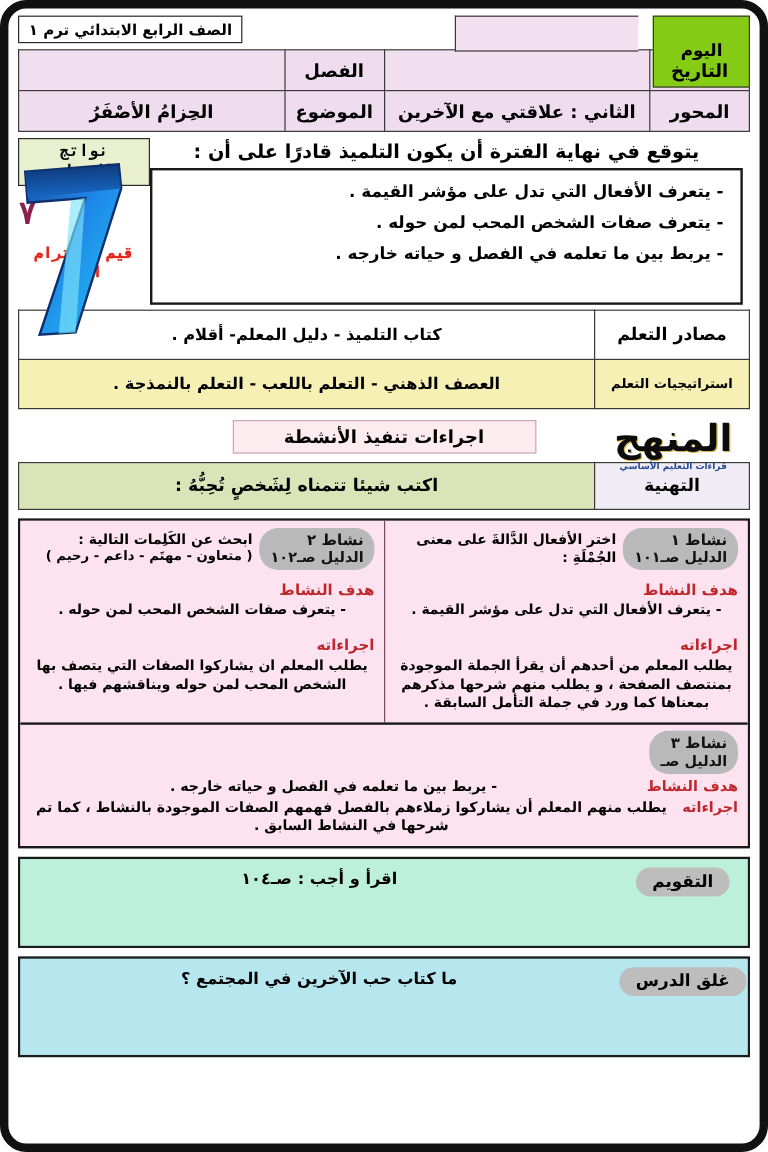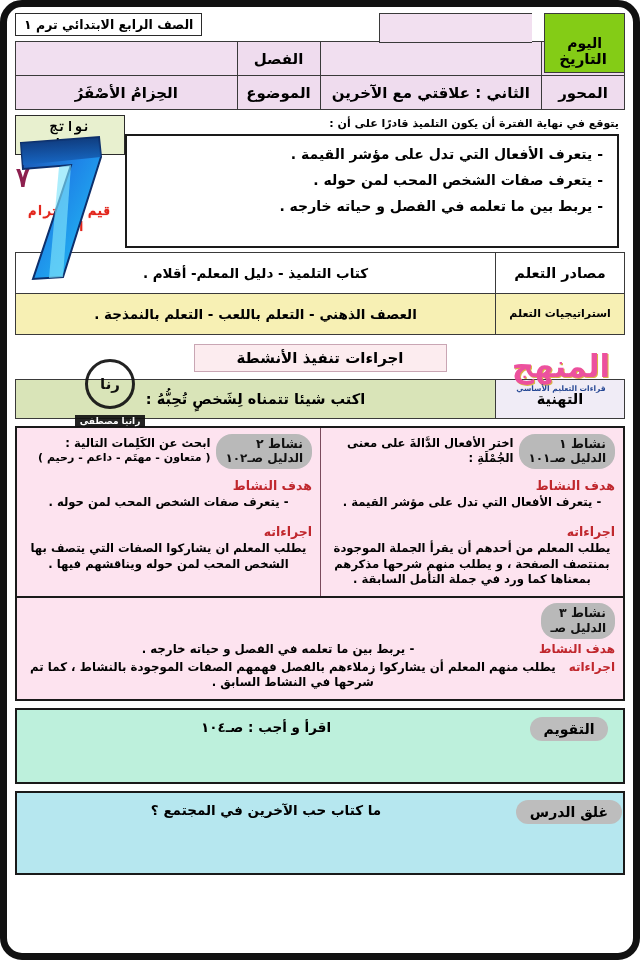--- a/index.html
+++ b/index.html
@@ -42,21 +42,21 @@
   .sec-outcomes{display:flex;margin-top:5px;align-items:flex-start;}
   .out-right{width:110px;display:flex;flex-direction:column;align-items:flex-end;flex:0 0 110px;font-family:Liberation Mono, monospace;}
   .out-chip{
     border:1.8px solid #2b2b2b;background:#e8f0cf;font-size:13.5px;font-weight:bold;
     padding:2px 6px;width:100%;box-sizing:border-box;text-align:center;
   }
   .out-num{font-size:26px;color:#8d1f4e;font-weight:bold;margin:12px 0 10px;line-height:1;}
   .out-value{color:#e2241a;font-size:12.5px;font-weight:bold;text-align:center;
              text-shadow:0 0 1px #e2241a;}
   .out-left{flex:1;padding-right:6px;}
-  .out-intro{font-size:11px;font-weight:bold;margin:2px 0 4px;}
+  .out-intro{font-size:16px;font-weight:bold;text-align:center;margin:2px 0 4px;}
   .out-box{border:2.4px solid #1a1a1a;background:#fff;padding:6px 14px 8px;min-height:96px;}
   .out-box div{font-size:14px;font-weight:bold;text-align:right;line-height:1.85;}
 
   
   .seven{
     position:absolute;left:8px;top:128px;width:92px;height:150px;
     pointer-events:none;
   }
 
   
@@ -119,21 +119,21 @@
 
   
   .stamp{position:absolute;left:55px;top:352px;width:96px;text-align:center;opacity:.92;}
   .stamp .circ{
     width:44px;height:44px;border-radius:50%;border:3px solid #111;margin:0 auto;
     display:flex;align-items:center;justify-content:center;font-size:15px;font-weight:bold;
   }
   .stamp .nm{background:#111;color:#fff;font-size:9px;font-weight:bold;margin-top:3px;
              padding:1px 5px;display:inline-block;letter-spacing:.5px;}
   .logo{position:absolute;right:8px;top:344px;width:128px;text-align:center;opacity:.95;}
-  .logo .big{font-size:31px;font-weight:bold;color:#ec4899;line-height:1;
+  .logo .big{font-size:31px;font-weight:bold;color:#000000;line-height:1;
              text-shadow:1px 1px 0 #d8b23a;}
   .logo .sm{font-size:7.5px;font-weight:bold;color:#1b3f8f;margin-top:2px;}
 </style>
 </head>
 <body>
 
 <div class="page">
 
   <div class="hdr-top">
     <div class="day-lbl">اليوم</div>
@@ -197,24 +197,20 @@
       <td class="lbl">مصادر التعلم</td>
       <td class="val">كتاب التلميذ - دليل المعلم- أقلام .</td>
     </tr>
     <tr class="strat">
       <td class="lbl">استراتيجيات التعلم</td>
       <td class="val">العصف الذهني - التعلم باللعب -  التعلم  بالنمذجة .</td>
     </tr>
   </tbody>
     </table>
 
-  <div class="stamp">
-    <div class="circ">رنا</div>
-    <div class="nm">رانيا مصطفى</div>
-  </div>
   <div class="logo">
     <div class="big">المنهج</div>
     <div class="sm">قراءات التعليم الأساسي</div>
   </div>
 
   <div class="proc-wrap">
     <div class="proc-banner">اجراءات تنفيذ الأنشطة</div>
   </div>
 
   <table class="tbl greet-tbl">

